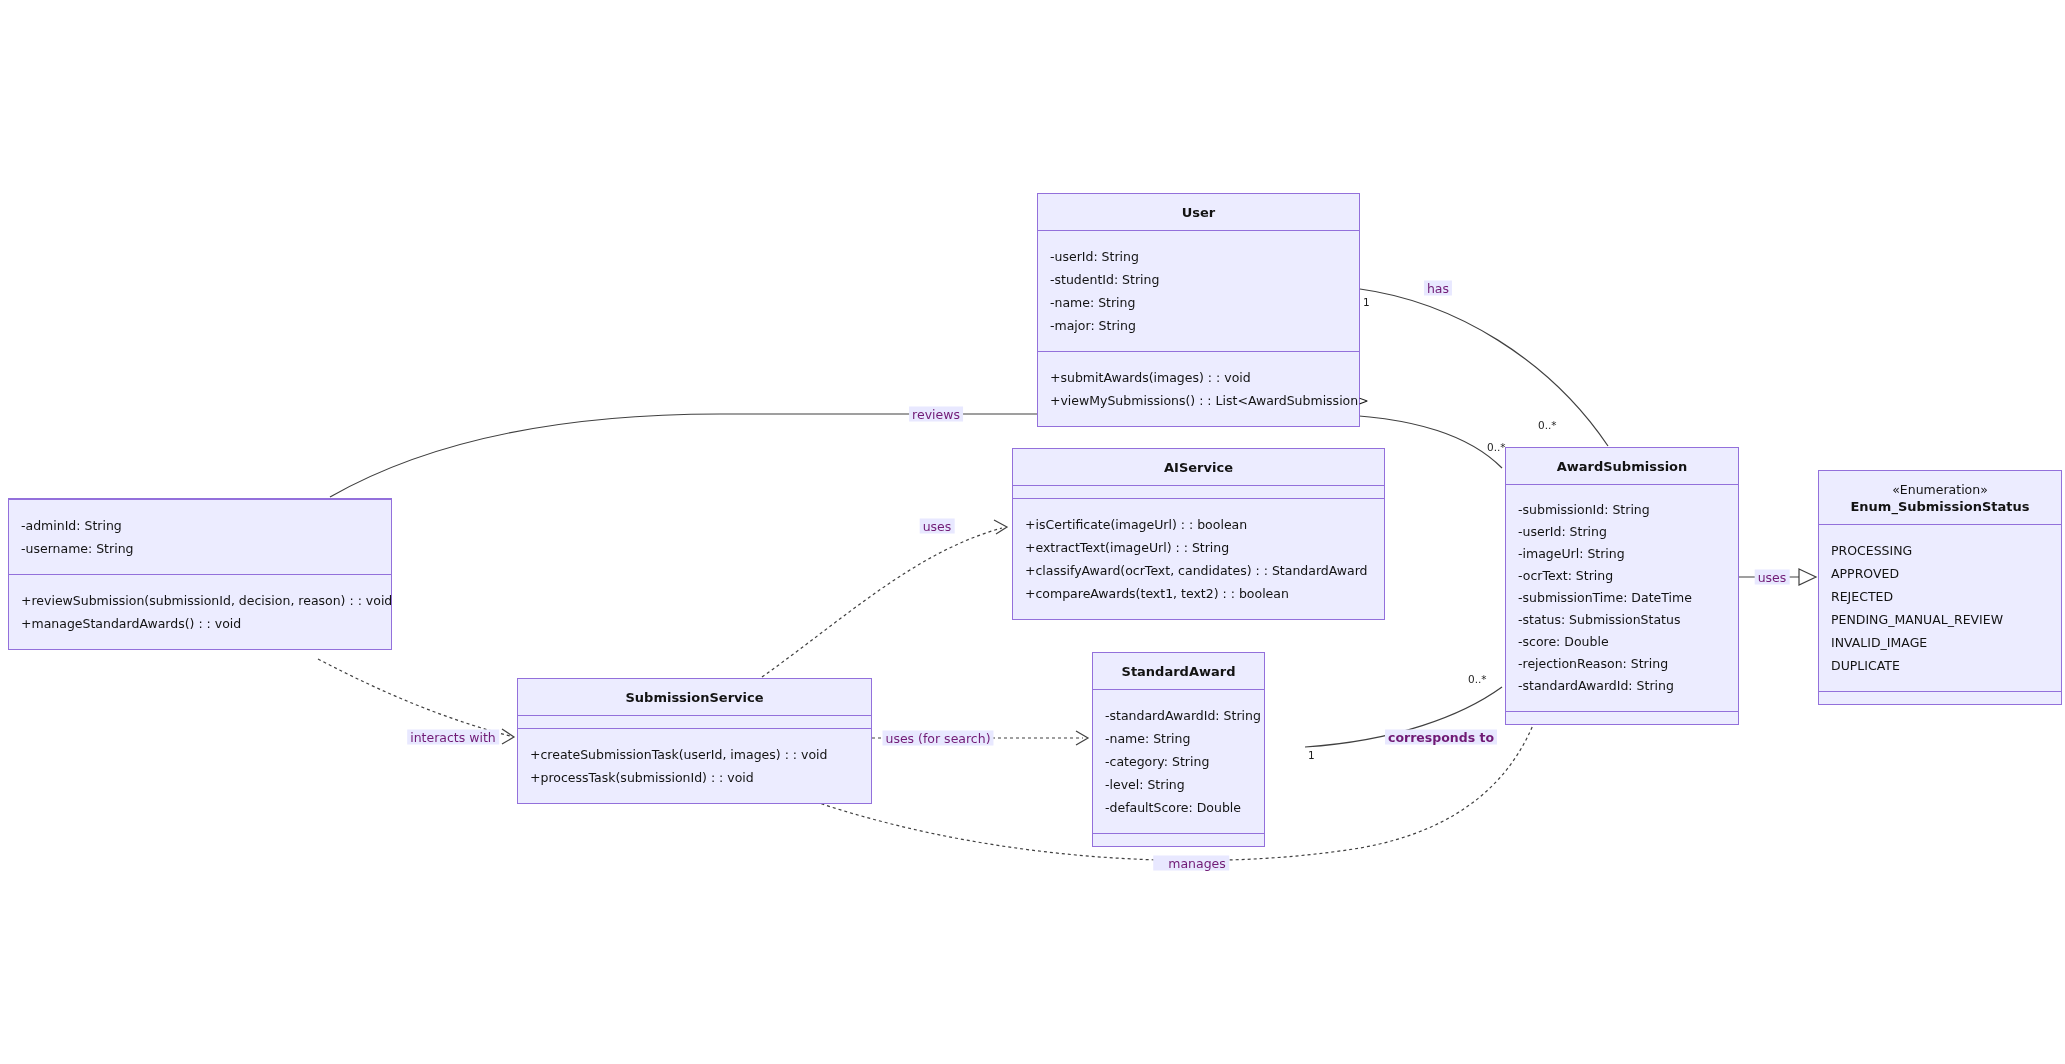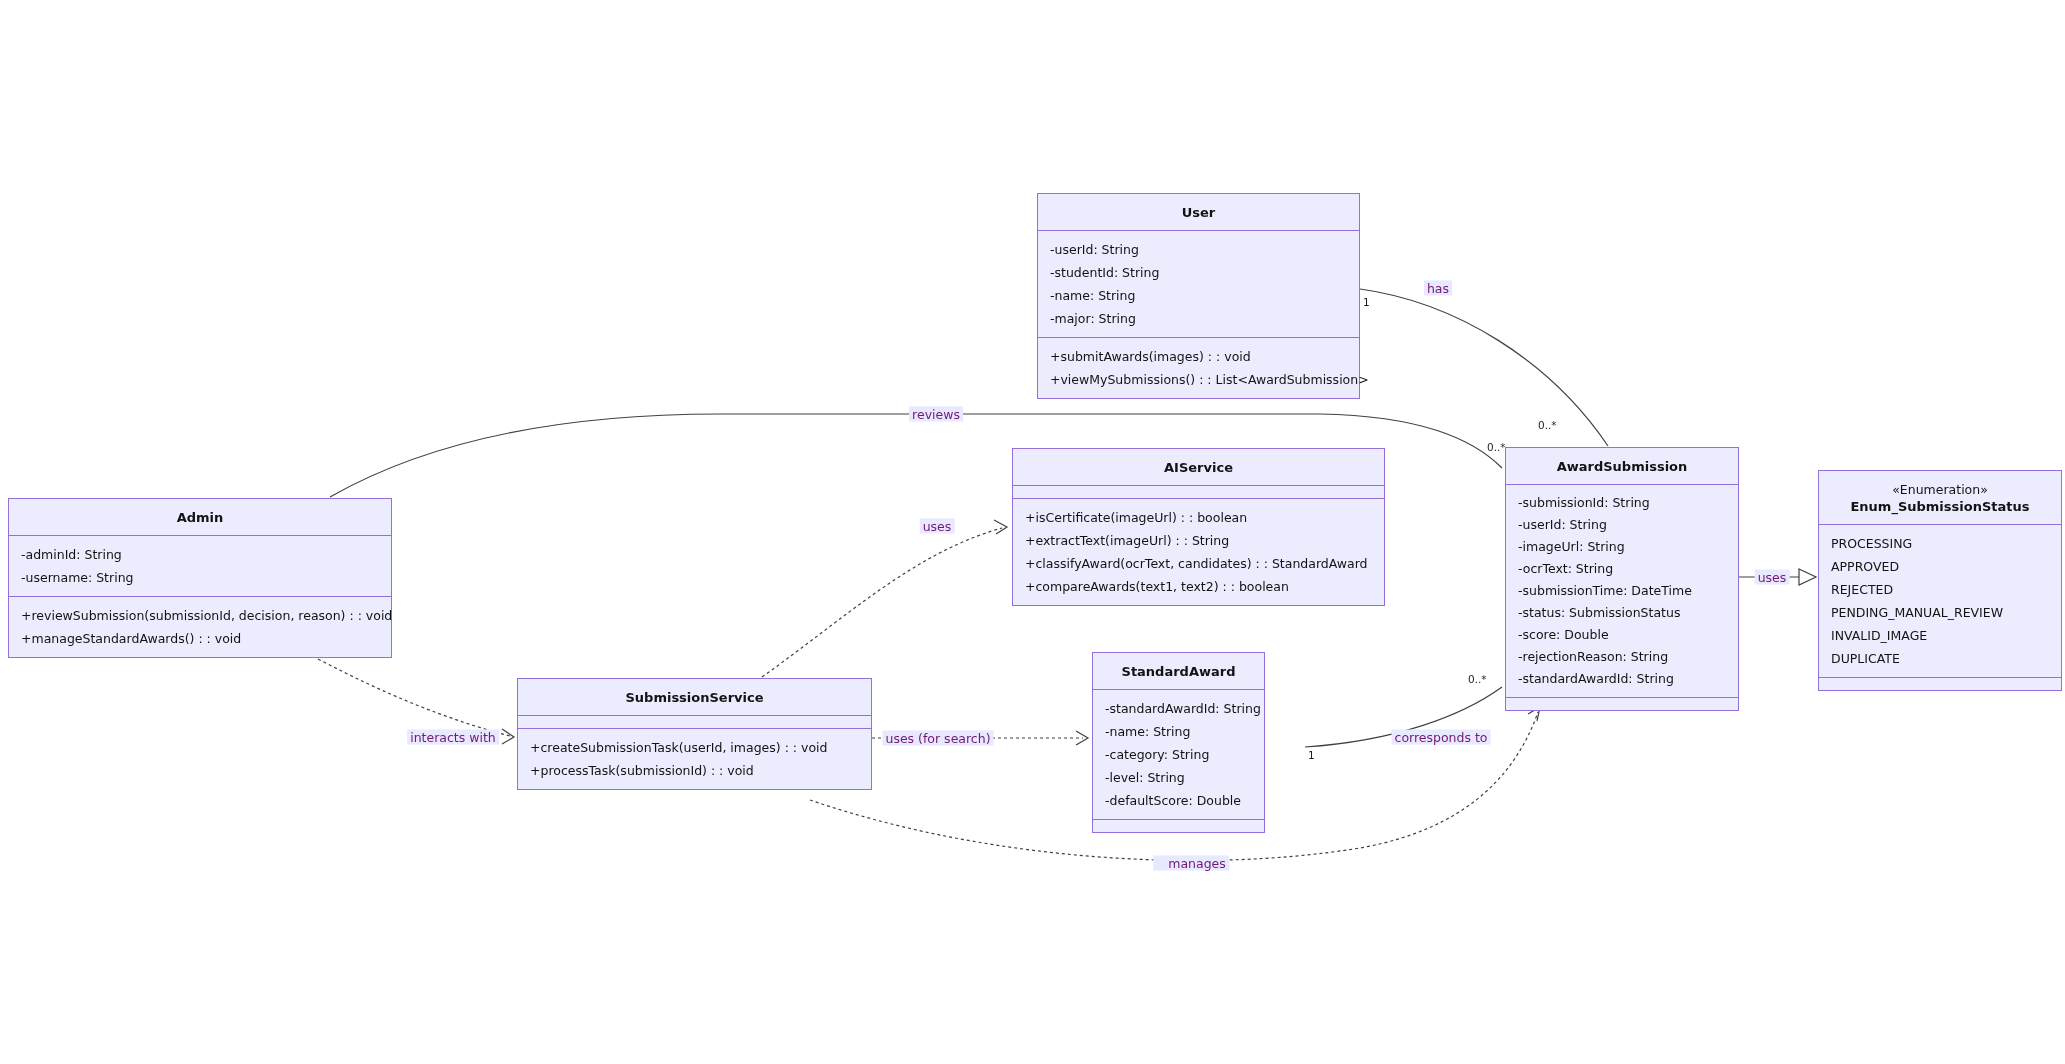--- a/index.html
+++ b/index.html
@@ -11,21 +11,21 @@
   .class-box {
     position:absolute; background:#ECECFF; border:1px solid #9370DB;
     box-sizing:border-box; z-index:3;
   }
   .class-title {
     text-align:center; font-weight:bold; font-size:13px; padding:11px 8px 10px 8px;
     white-space:nowrap;
   }
   .stereotype { font-weight:normal; font-size:12.5px; margin-bottom:2px; }
   .section {
-    border-top:1px solid #9370DB; padding:7px 12px; font-size:12.5px;
+    border-top:1px solid #9370DB; padding:14px 12px; font-size:12.5px;
     line-height:23px; white-space:nowrap;
   }
   .section.tight { line-height:22px; }
   .section.empty { height:12px; padding:0; }
   .edge-label {
     position:absolute; transform:translate(-50%,-50%); background:#E8E8FF;
     padding:0 3px; font-size:12.5px; white-space:nowrap; z-index:2; color:#701a75;
   }
   .mult {
     position:absolute; font-size:10.5px; color:#1f1f1f; z-index:1; white-space:nowrap;
@@ -66,40 +66,39 @@
   <div class="mult" style="left:1538px; top:419px;">0..*</div>
   <div class="mult" style="left:1487px; top:441px;">0..*</div>
   <div class="mult" style="left:1308px; top:749px;">1</div>
   <div class="mult" style="left:1468px; top:673px;">0..*</div>
 
   <div class="edge-label" style="left:1438px; top:288px;">has</div>
   <div class="edge-label" style="left:936px; top:414px;">reviews</div>
   <div class="edge-label" style="left:453px; top:737px;">interacts with</div>
   <div class="edge-label" style="left:937px; top:526px;">uses</div>
   <div class="edge-label" style="left:938px; top:738px;">uses (for search)</div>
-  <div class="edge-label" style="left:1441px; top:737px;">corresponds to</div>
+  <div class="edge-label" style="left:1441px; top:737px;font-weight:bold;">corresponds to</div>
   <div class="edge-label" style="left:1191px; top:863px;padding-left:15px;">manages</div>
   <div class="edge-label" style="left:1772px; top:577px;">uses</div>
 
   <div class="class-box" style="left:1037px; top:193px; width:323px;">
     <div class="class-title">User</div>
     <div class="section">
       <div>-userId: String</div>
       <div>-studentId: String</div>
       <div>-name: String</div>
       <div>-major: String</div>
     </div>
     <div class="section">
       <div>+submitAwards(images) : : void</div>
       <div>+viewMySubmissions() : : List&lt;AwardSubmission&gt;</div>
     </div>
   </div>
 
   <div class="class-box" style="left:8px; top:498px; width:384px;">
-    <div class="class-title">Admin</div>
     <div class="section">
       <div>-adminId: String</div>
       <div>-username: String</div>
     </div>
     <div class="section">
       <div>+reviewSubmission(submissionId, decision, reason) : : void</div>
       <div>+manageStandardAwards() : : void</div>
     </div>
   </div>
 

